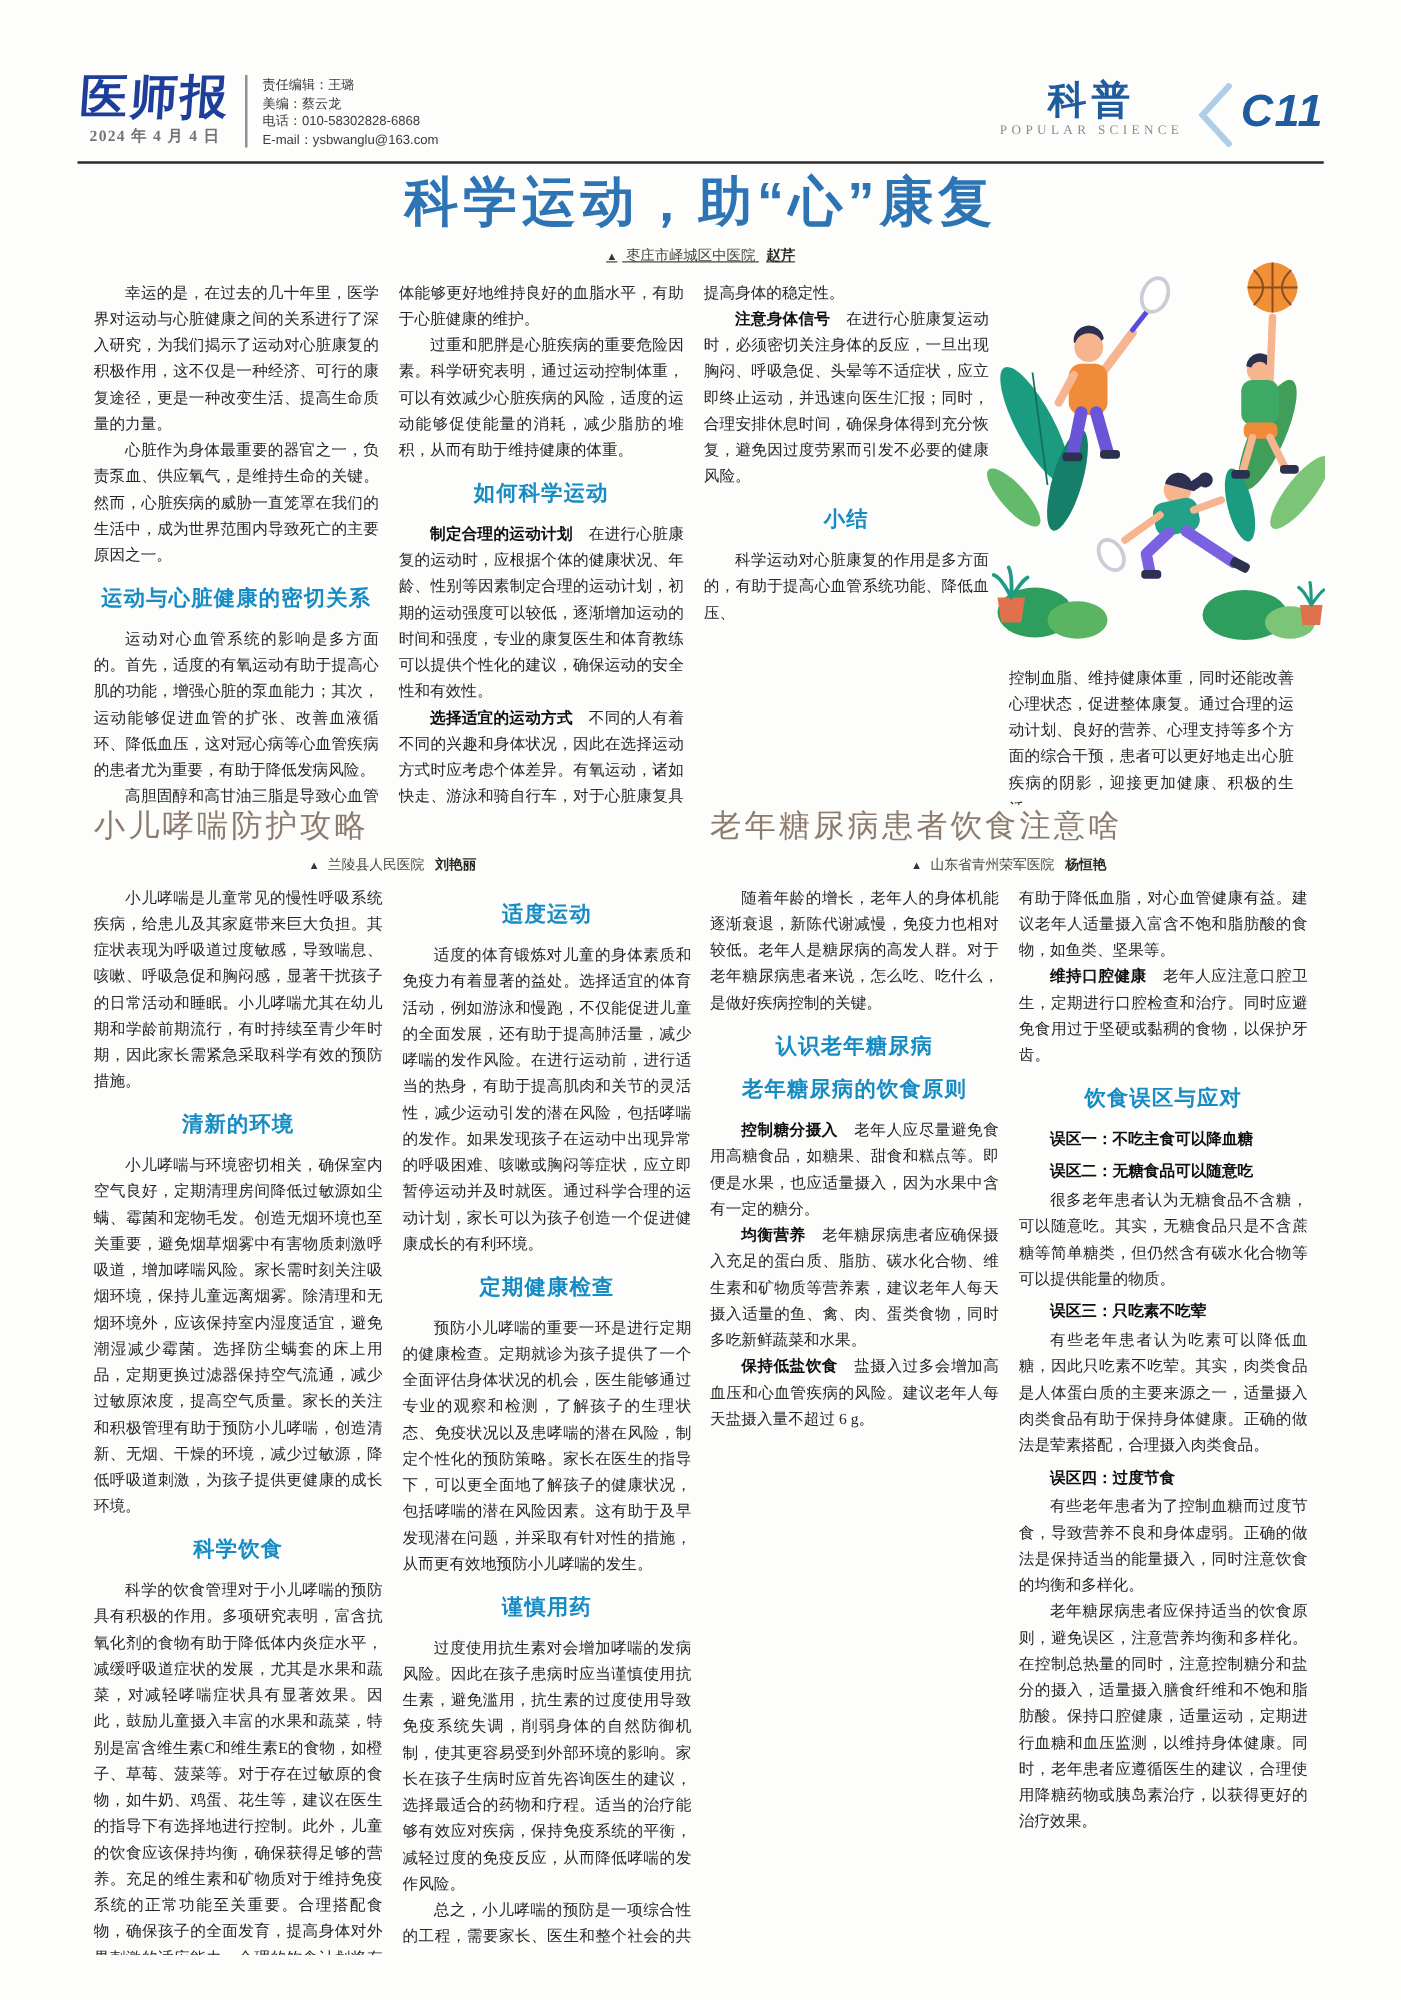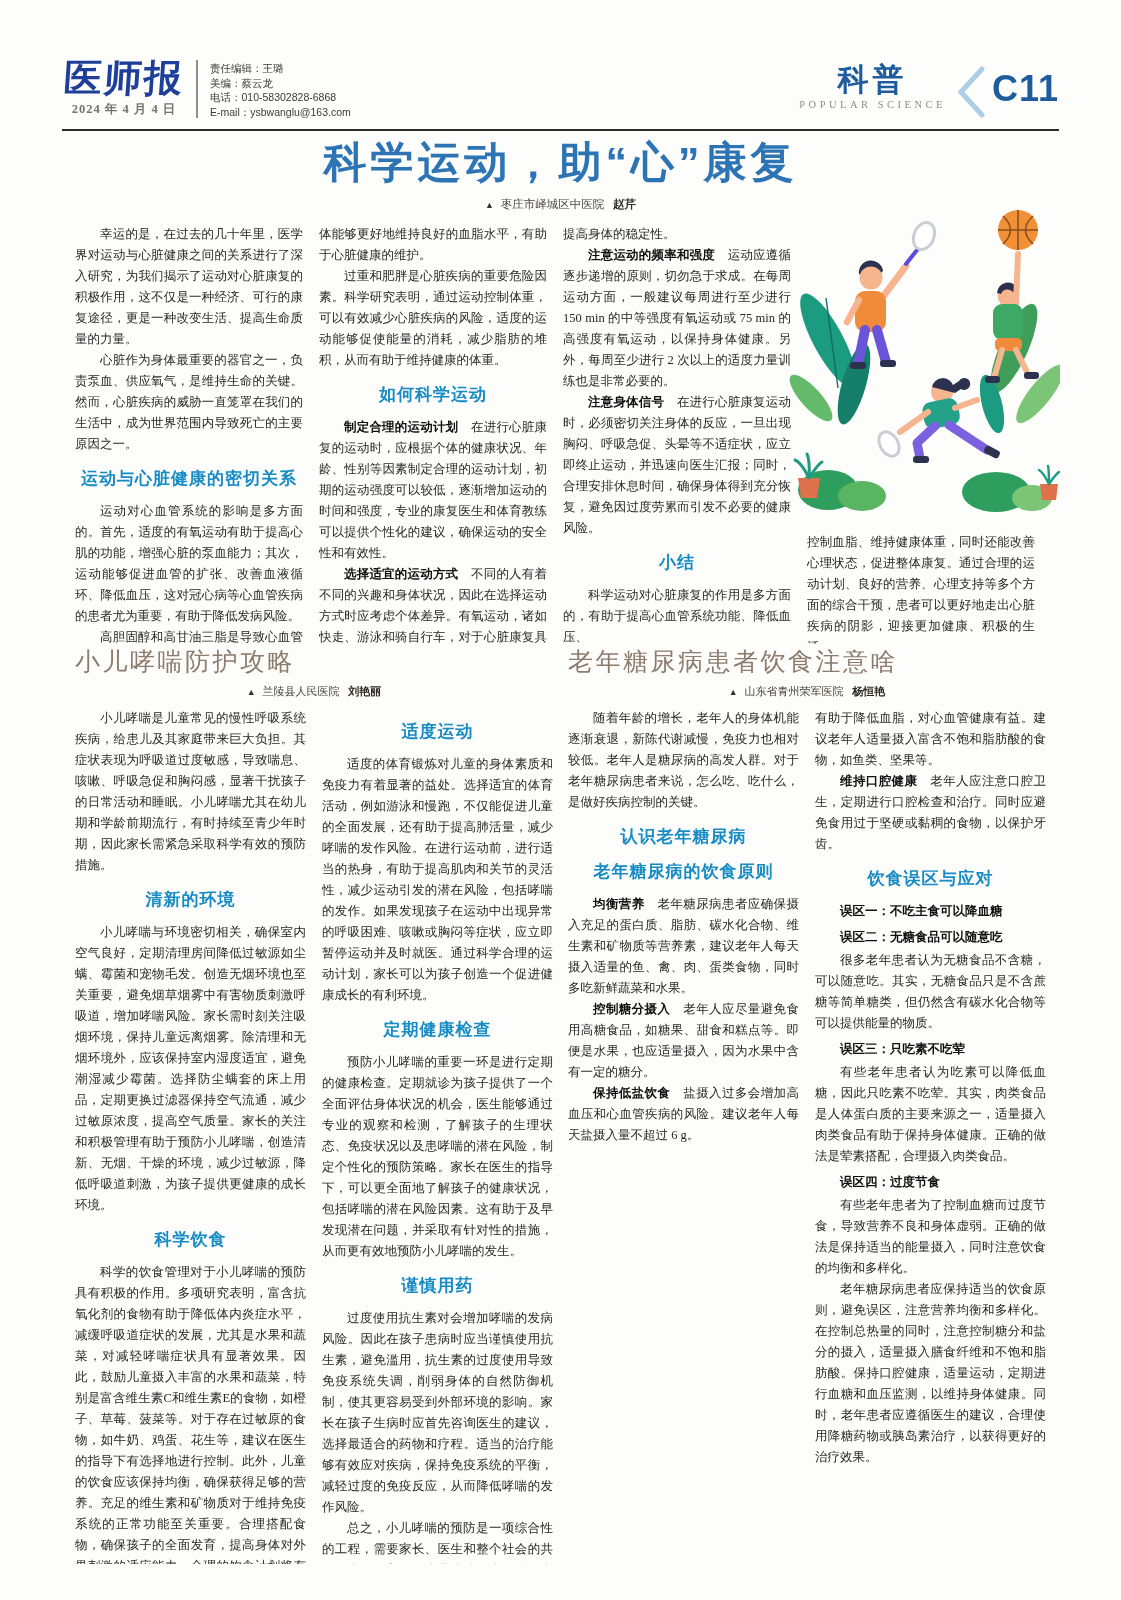--- a/index.html
+++ b/index.html
@@ -21,42 +21,42 @@
   .logo-block{display:flex;flex-direction:column;align-items:center;}
   .logo{font-family:var(--serif);font-weight:900;font-size:38px;line-height:40px;color:var(--mast-blue);letter-spacing:2px;transform:skewX(-4deg);}
   .issue-date{font-size:12.5px;font-weight:700;color:#737373;margin-top:3px;letter-spacing:1px;}
   .v-divider{width:0;border-left:2px solid #8f8f8f;height:58px;margin:2px 12px 0 12px;}
   .staff{font-family:var(--sans);font-size:10.5px;line-height:14.5px;color:#3a3a3a;padding-top:3px;}
   .mast-spacer{flex:1;}
   .section-block{display:flex;flex-direction:column;align-items:center;margin-top:6px;}
   .section-cn{font-family:var(--sans);font-weight:700;font-size:31px;line-height:32px;color:var(--sec-blue);letter-spacing:4px;}
   .section-en{font-family:var(--serif);font-size:10.5px;letter-spacing:3.5px;color:#8c8c8c;margin-top:3px;}
   .chevron{margin:8px 6px 0 10px;}
-  .page-no{font-family:var(--sans);font-weight:700;font-size:36px;color:var(--sec-blue);margin-top:10px;letter-spacing:1px;}
+  .page-no{font-family:var(--sans);font-weight:700;font-size:36px;color:var(--sec-blue);margin-top:10px;letter-spacing:1px;font-style:italic;}
   .rule{position:absolute;left:62px;top:129px;width:997px;border-top:2px solid #2b2b2b;}
 
   
   .cols{position:absolute;display:flex;gap:16px;overflow:hidden;}
   .col{flex:0 0 228px;width:228px;overflow:hidden;}
   .para{font-size:12.5px;line-height:21px;margin:0;text-align:justify;text-indent:2em;}
   .para.cont{text-indent:0;}
   .lead{font-family:var(--sans);font-weight:700;color:#0f0f0f;}
   .col-head{font-family:var(--sans);font-weight:700;font-size:17px;line-height:22px;color:var(--head-blue);
             text-align:center;margin:13px 0 11px 0;letter-spacing:1px;}
   .subhead{font-family:var(--sans);font-weight:700;font-size:12.5px;line-height:21px;color:#0f0f0f;
            text-indent:2em;margin:5px 0 2px 0;}
   .byline{font-size:11px;color:#4a443d;text-align:center;}
   .byline .tri{font-size:9px;color:#333;margin-right:4px;}
   .byline-author{font-weight:700;color:#2f2a24;margin-left:6px;}
 
   
   .main-title{position:absolute;left:0;top:138px;width:1121px;margin:0;text-align:center;
               font-family:var(--sans);font-weight:700;font-size:43px;line-height:48px;
               color:var(--title-blue);letter-spacing:4px;}
-  .main-byline{position:absolute;left:0;top:197px;width:1121px;font-size:11.5px;}
+  .main-byline{position:absolute;left:0;top:197px;width:1121px;font-size:11.5px;text-decoration:underline;}
   .cols-a1{left:75px;top:224px;width:970px;height:420px;}
   .col-pad{padding-top:308px;}
 
   
   .sub-article-title{position:absolute;margin:0;text-align:left;font-family:var(--sans);
                      font-weight:400;font-size:25px;line-height:30px;color:var(--sub-brown);letter-spacing:2.5px;}
   .t-a2{left:75px;top:646px;width:478px;}
   .t-a3{left:568px;top:646px;width:478px;}
   .b-a2{position:absolute;left:75px;top:684px;width:478px;}
   .b-a3{position:absolute;left:568px;top:684px;width:478px;}
@@ -112,21 +112,20 @@
       </div>
     <div class="col">
         <p class="para cont">体能够更好地维持良好的血脂水平，有助于心脏健康的维护。</p>
         <p class="para">过重和肥胖是心脏疾病的重要危险因素。科学研究表明，通过运动控制体重，可以有效减少心脏疾病的风险，适度的运动能够促使能量的消耗，减少脂肪的堆积，从而有助于维持健康的体重。</p>
         <h3 class="col-head">如何科学运动</h3>
         <p class="para"><span class="lead">制定合理的运动计划　</span>在进行心脏康复的运动时，应根据个体的健康状况、年龄、性别等因素制定合理的运动计划，初期的运动强度可以较低，逐渐增加运动的时间和强度，专业的康复医生和体育教练可以提供个性化的建议，确保运动的安全性和有效性。</p>
         <p class="para"><span class="lead">选择适宜的运动方式　</span>不同的人有着不同的兴趣和身体状况，因此在选择运动方式时应考虑个体差异。有氧运动，诸如快走、游泳和骑自行车，对于心脏康复具有显著的益处，适量的力量训练亦能增强肌肉力量，</p>
       </div>
     <div class="col">
         <p class="para cont">提高身体的稳定性。</p>
-        <p class="para"><span class="lead">注意运动的频率和强度　</span>运动应遵循逐步递增的原则，切勿急于求成。在每周运动方面，一般建议每周进行至少进行 150 min 的中等强度有氧运动或 75 min 的高强度有氧运动，以保持身体健康。另外，每周至少进行 2 次以上的适度力量训练也是非常必要的。</p>
         <p class="para"><span class="lead">注意身体信号　</span>在进行心脏康复运动时，必须密切关注身体的反应，一旦出现胸闷、呼吸急促、头晕等不适症状，应立即终止运动，并迅速向医生汇报；同时，合理安排休息时间，确保身体得到充分恢复，避免因过度劳累而引发不必要的健康风险。</p>
         <h3 class="col-head">小结</h3>
         <p class="para">科学运动对心脏康复的作用是多方面的，有助于提高心血管系统功能、降低血压、</p>
       </div>
     <div class="col col-pad">
         <p class="para cont">控制血脂、维持健康体重，同时还能改善心理状态，促进整体康复。通过合理的运动计划、良好的营养、心理支持等多个方面的综合干预，患者可以更好地走出心脏疾病的阴影，迎接更加健康、积极的生活。</p>
       </div>
   </div>
 
   <svg class="illus" viewBox="0 0 304 322">
@@ -224,22 +223,22 @@
   <div class="byline b-a3">
     <span class="tri">▲</span>
     <span>山东省青州荣军医院</span>
     <span class="byline-author">杨恒艳</span>
   </div>
   <div class="cols cols-a3">
     <div class="col">
         <p class="para">随着年龄的增长，老年人的身体机能逐渐衰退，新陈代谢减慢，免疫力也相对较低。老年人是糖尿病的高发人群。对于老年糖尿病患者来说，怎么吃、吃什么，是做好疾病控制的关键。</p>
         <h3 class="col-head">认识老年糖尿病</h3>
         <h3 class="col-head">老年糖尿病的饮食原则</h3>
+        <p class="para"><span class="lead">控制糖分摄入　</span>老年人应尽量避免食用高糖食品，如糖果、甜食和糕点等。即便是水果，也应适量摄入，因为水果中含有一定的糖分。</p>
         <p class="para"><span class="lead">均衡营养　</span>老年糖尿病患者应确保摄入充足的蛋白质、脂肪、碳水化合物、维生素和矿物质等营养素，建议老年人每天摄入适量的鱼、禽、肉、蛋类食物，同时多吃新鲜蔬菜和水果。</p>
-        <p class="para"><span class="lead">控制糖分摄入　</span>老年人应尽量避免食用高糖食品，如糖果、甜食和糕点等。即便是水果，也应适量摄入，因为水果中含有一定的糖分。</p>
         <p class="para"><span class="lead">保持低盐饮食　</span>盐摄入过多会增加高血压和心血管疾病的风险。建议老年人每天盐摄入量不超过 6 g。</p>
       </div>
     <div class="col">
         <p class="para cont">有助于降低血脂，对心血管健康有益。建议老年人适量摄入富含不饱和脂肪酸的食物，如鱼类、坚果等。</p>
         <p class="para"><span class="lead">维持口腔健康　</span>老年人应注意口腔卫生，定期进行口腔检查和治疗。同时应避免食用过于坚硬或黏稠的食物，以保护牙齿。</p>
         <h3 class="col-head">饮食误区与应对</h3>
         <p class="subhead">误区一：不吃主食可以降血糖</p>
         <p class="subhead">误区二：无糖食品可以随意吃</p>
         <p class="para">很多老年患者认为无糖食品不含糖，可以随意吃。其实，无糖食品只是不含蔗糖等简单糖类，但仍然含有碳水化合物等可以提供能量的物质。</p>
         <p class="subhead">误区三：只吃素不吃荤</p>

